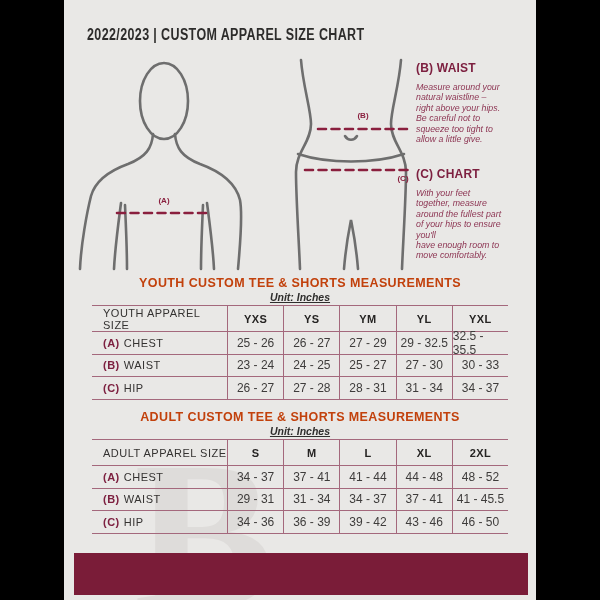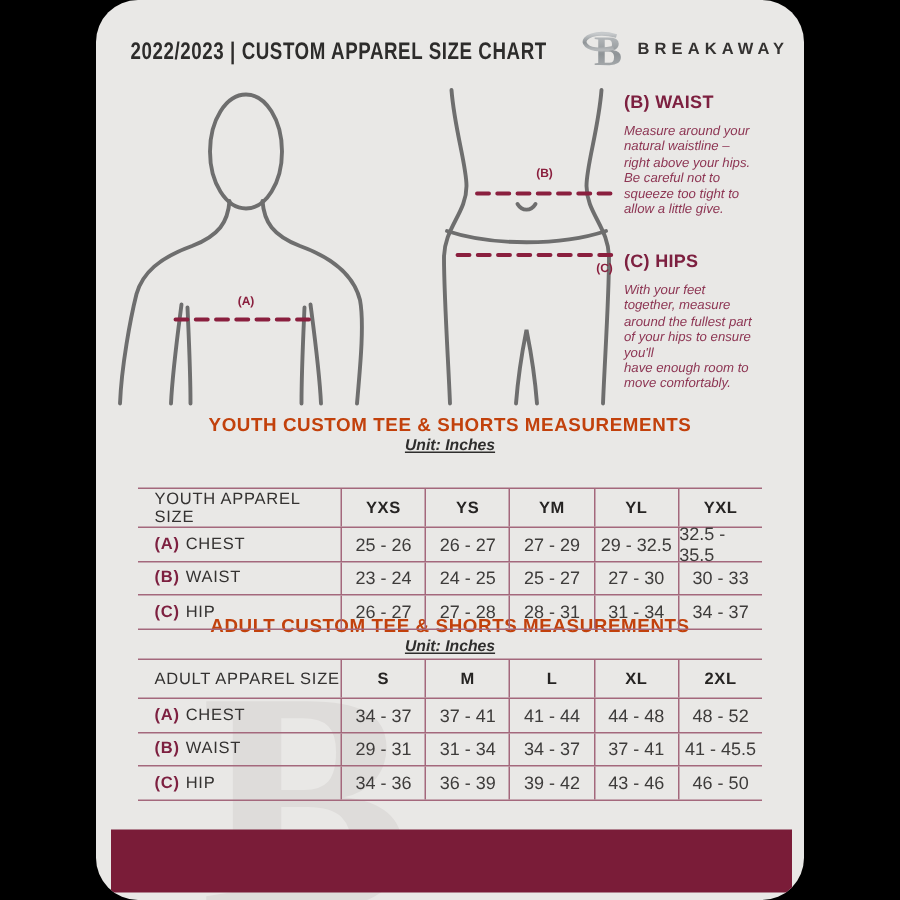--- a/index.html
+++ b/index.html
@@ -3,21 +3,21 @@
 <meta charset="utf-8">
 <style>
   :root{
     --maroon:#7d2040; --footer:#7a1c38; --rule:#a4687c; --dash:#8a1f3e;
     --ink:#2d2c2b; --page:#e9e8e6; --figure:#6e6e6e; --bodytext:#8d3553;
   }
   html,body{margin:0;padding:0;}
   body{width:600px;height:600px;background:#000;position:relative;overflow:hidden;
        font-family:"Liberation Sans",sans-serif;}
   .canvas{position:absolute;left:0;top:0;width:600px;height:600px;background:#000;}
-  .page{position:absolute;left:64px;top:0;width:472px;height:600px;background:var(--page);overflow:hidden;border-radius:28px;}
+  .page{position:absolute;left:64px;top:0;width:472px;height:600px;background:var(--page);overflow:hidden;}
 
   
   .doc-title{position:absolute;left:23px;top:26px;font-size:16px;font-weight:bold;
     color:var(--ink);letter-spacing:0.5px;white-space:nowrap;transform:scaleX(0.78);
     transform-origin:left center;}
   .brand{position:absolute;left:323px;top:16px;width:140px;height:34px;}
   .brand-logo{position:absolute;left:0;top:0;width:30px;height:34px;}
   .brand-name{position:absolute;left:38px;top:11px;font-size:11px;font-weight:bold;
     color:#343231;letter-spacing:3.4px;white-space:nowrap;}
 
@@ -45,21 +45,21 @@
   
   .sec-title{position:absolute;left:0;width:472px;text-align:center;font-size:12.5px;
     font-weight:bold;color:#c2410c;letter-spacing:0.4px;}
   .sec-unit{position:absolute;left:0;width:472px;text-align:center;font-size:10.5px;
     font-style:italic;font-weight:600;color:#2f2e2d;text-decoration:underline;}
   #youth-title{top:276px;} #youth-unit{top:291px;}
   #adult-title{top:410px;} #adult-unit{top:425px;}
 
   
   .sizetable{position:absolute;left:28px;width:416px;z-index:1;}
-  #youth-table{top:305px;margin-top:20px;} #adult-table{top:439px;}
+  #youth-table{top:305px;} #adult-table{top:439px;}
   .trow{display:flex;box-sizing:border-box;border-bottom:1.5px solid var(--rule);height:22.5px;}
   .trow.head{border-top:1.5px solid var(--rule);height:27px;}
   .tlabel{width:135px;box-sizing:border-box;display:flex;align-items:center;
     padding-left:11px;font-size:11px;letter-spacing:0.5px;color:#343231;}
   .tcell{flex:1;box-sizing:border-box;border-left:1.5px solid var(--rule);display:flex;
     align-items:center;justify-content:center;font-size:12px;color:#3e3c3b;}
   .trow.head .tcell{font-weight:bold;font-size:11px;color:#262423;letter-spacing:0.4px;}
   .rowprefix{color:var(--maroon);font-weight:bold;margin-right:4px;font-size:11px;}
   .rowname{letter-spacing:0.5px;text-align:center;}
 
@@ -69,34 +69,20 @@
   .footer-bar{position:absolute;left:10px;top:553px;width:454px;height:42px;
     background:var(--footer);z-index:2;}
 </style>
 </head>
 <body>
 
 <div class="canvas">
   <div class="page">
 
     <div class="doc-title">2022/2023  |  CUSTOM APPAREL SIZE CHART</div>
-    <div class="brand">
-      <svg class="brand-logo" viewBox="0 0 30 34">
-        <defs>
-          <linearGradient id="lg" x1="0" y1="0" x2="0" y2="1">
-            <stop offset="0" stop-color="#c7cacc"></stop>
-            <stop offset="0.55" stop-color="#8f9497"></stop>
-            <stop offset="1" stop-color="#b4b7b9"></stop>
-          </linearGradient>
-        </defs>
-        <text x="9" y="27" font-family="Liberation Serif, serif" font-size="28" font-weight="bold" fill="url(#lg)">B</text>
-        <path d="M24,8 C10,4 1,9 3,13 C5,17 13,18 22,16" stroke="url(#lg)" stroke-width="2.6" fill="none"></path>
-      </svg>
-      <span class="brand-name">BREAKAWAY</span>
-    </div>
 
     <svg id="left-figure" class="figure" viewBox="0 0 180 212">
       <ellipse cx="100" cy="43" rx="24" ry="38"></ellipse>
       <path d="M89,76 C88,90 82,99 64,106 C42,114 31,124 27,138 C23,154 17,186 16,211"></path>
       <path d="M111,76 C112,90 118,99 136,106 C158,114 172,126 176,142 C179,158 176,188 174,211"></path>
       <path d="M57,145 C54,168 51,190 50,211"></path>
       <path d="M61,147 C62,170 63,190 63,211"></path>
       <path d="M143,145 C146,168 149,190 150,211"></path>
       <path d="M139,147 C138,170 137,190 137,211"></path>
       <path class="dash" d="M53,155 L147,155"></path>
@@ -118,21 +104,21 @@
     <div class="guide" id="waist-block">
       <h3>(B) WAIST</h3>
       <p>Measure around your
 natural waistline –
 right above your hips.
 Be careful not to
 squeeze too tight to
 allow a little give.</p>
     </div>
     <div class="guide" id="hips-block">
-      <h3>(C) HIPS</h3>
+      <h3>(C) CHART</h3>
       <p>With your feet
 together, measure
 around the fullest part
 of your hips to ensure
 you'll
 have enough room to
 move comfortably.</p>
     </div>
 
     <div class="b-watermark">B</div>

